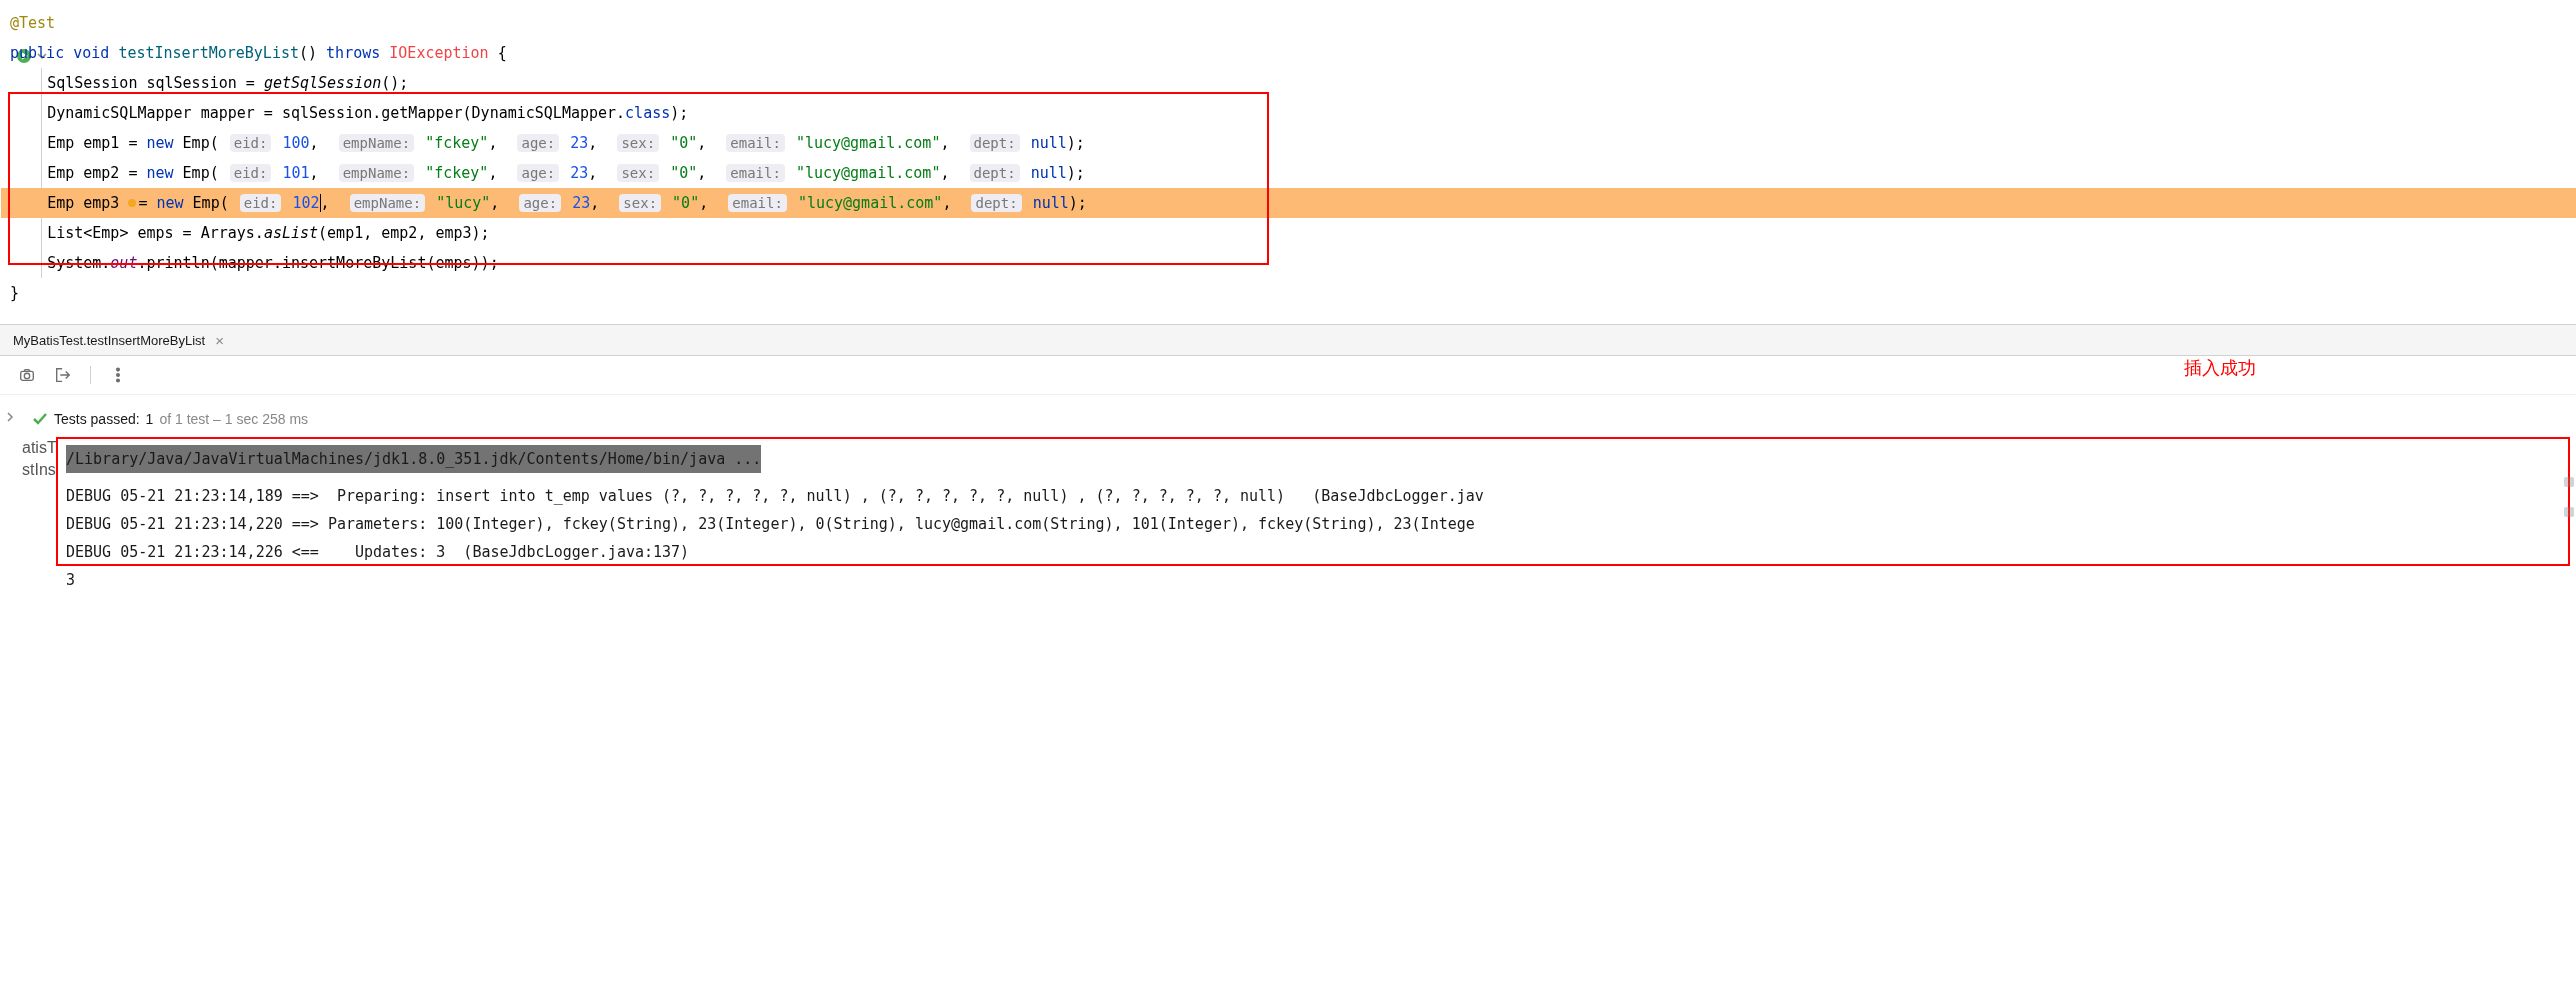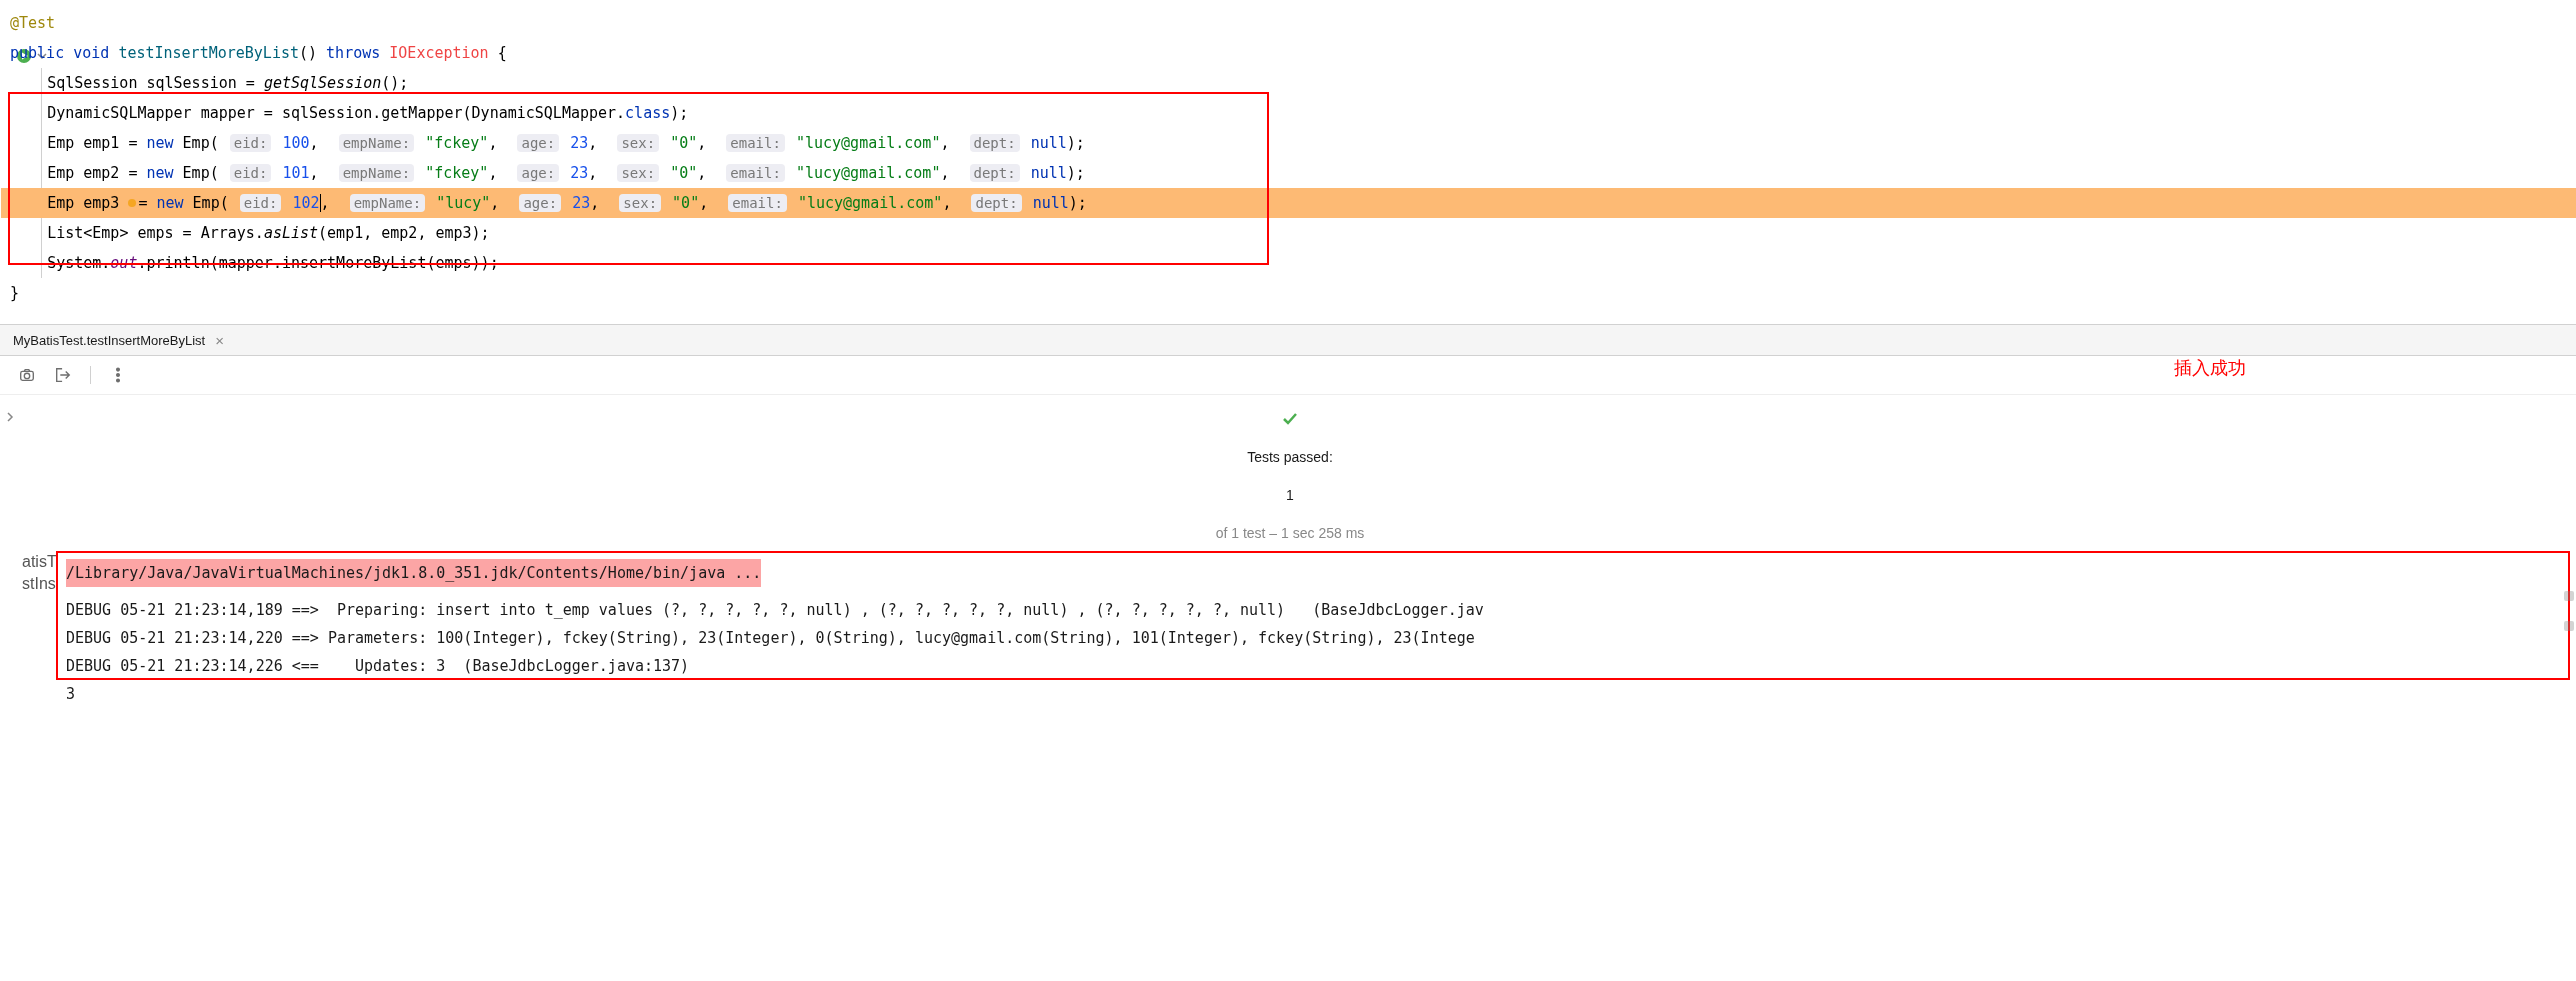--- a/index.html
+++ b/index.html
@@ -28,38 +28,38 @@
     .warn-dot { display: inline-block; width: 8px; height: 8px; background: #f5a623; border-radius: 50%; vertical-align: middle; margin: 0 2px 2px 0; }
     .cursor-mark { border-right: 1.5px solid #000; }
     
     .tab-bar { background: #f5f5f5; border-top: 1px solid #d1d1d1; border-bottom: 1px solid #d1d1d1; display: flex; align-items: center; height: 32px; padding: 0 9px; }
     .tab { font-family: -apple-system, "Segoe UI", sans-serif; font-size: 13px; color: #1a1a1a; padding: 0 4px; display: flex; align-items: center; gap: 10px; }
     .tab-close { color: #888; font-size: 15px; }
     
     .toolbar { display: flex; align-items: center; gap: 18px; padding: 10px 18px; background: #fff; border-bottom: 1px solid #eee; }
     .toolbar svg { width: 18px; height: 18px; fill: none; stroke: #6e6e6e; stroke-width: 1.5; }
     .divider { width: 1px; height: 18px; background: #d0d0d0; }
-    .insert-success { position: absolute; color: #ff0000; font-family: sans-serif; font-size: 18px; right: 330px; top: 356px; }
+    .insert-success { position: absolute; color: #ff0000; font-family: sans-serif; font-size: 18px; right: 320px; top: 356px; }
     
     .results-row { display: flex; padding: 12px 0; align-items: flex-start; }
     .results-left { width: 20px; display:flex; justify-content:center; padding-top:4px; }
     .results-left svg { width: 12px; height: 12px; fill: #888; }
     .results-main { flex: 1; position: relative; }
-    .tests-passed { font-family: -apple-system, "Segoe UI", sans-serif; font-size: 14px; padding: 4px 28px 10px 12px; display: flex; align-items: center; gap: 22px; flex-direction: column; }
+    .tests-passed { font-family: -apple-system, "Segoe UI", sans-serif; font-size: 14px; padding: 4px 28px 10px 12px; display: flex; align-items: center; gap: 6px; }
     .check { width: 16px; height: 16px; fill: #4caf50; }
     .tests-label { color: #1a1a1a; }
     .tests-count { color: #1a1a1a; font-weight: 500; }
     .tests-detail { color: #888; }
     
     .console-wrap { display: flex; }
     .console-tabs { width: 36px; flex-shrink: 0; font-family: -apple-system, sans-serif; font-size: 16px; color: #555; }
     .console-tabs div { padding: 2px 2px; overflow: hidden; white-space: nowrap; }
     .console-output { flex: 1; position: relative; padding: 8px 10px; font-size: 15px; line-height: 28px; overflow: hidden; }
     .console-line { white-space: pre; font-family: "Menlo", "Monaco", monospace; color: #1a1a1a; overflow: hidden; }
-    .console-line.cmd { background: #fca5a5; display: inline-block; }
+    .console-line.cmd { background: #737373; display: inline-block; }
     .red-box-console { position: absolute; border: 2.5px solid #ff0000; pointer-events: none; }
     .scroll-sq { position: absolute; right: 2px; width: 10px; height: 10px; background: rgba(128,128,128,0.35); border-radius: 2px; }
     .wrapper { position: relative; }
   </style>
 </head>
 <body>
 
 <div class="wrapper">
 
 <div class="editor-area">

